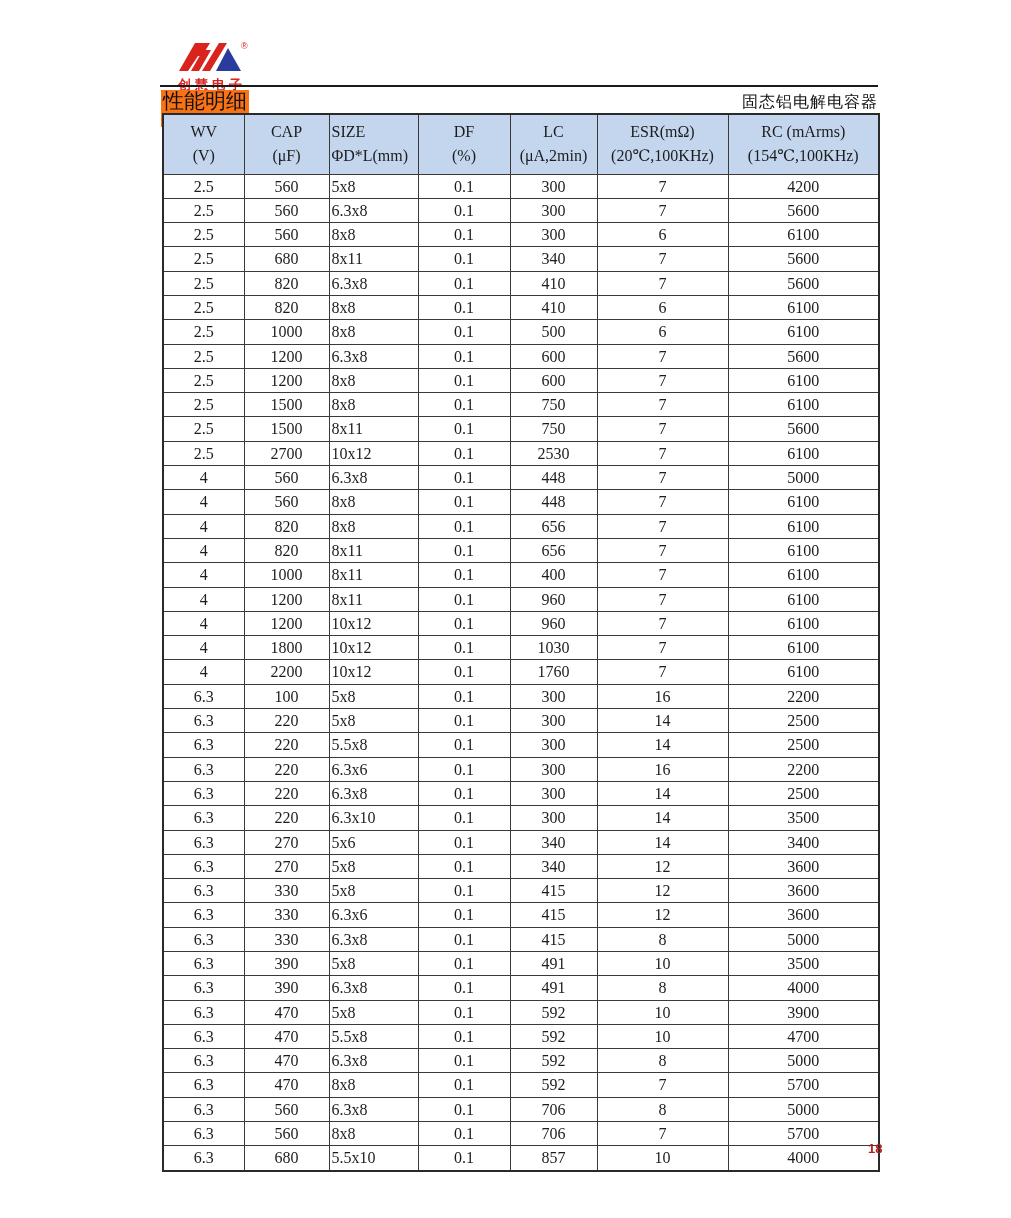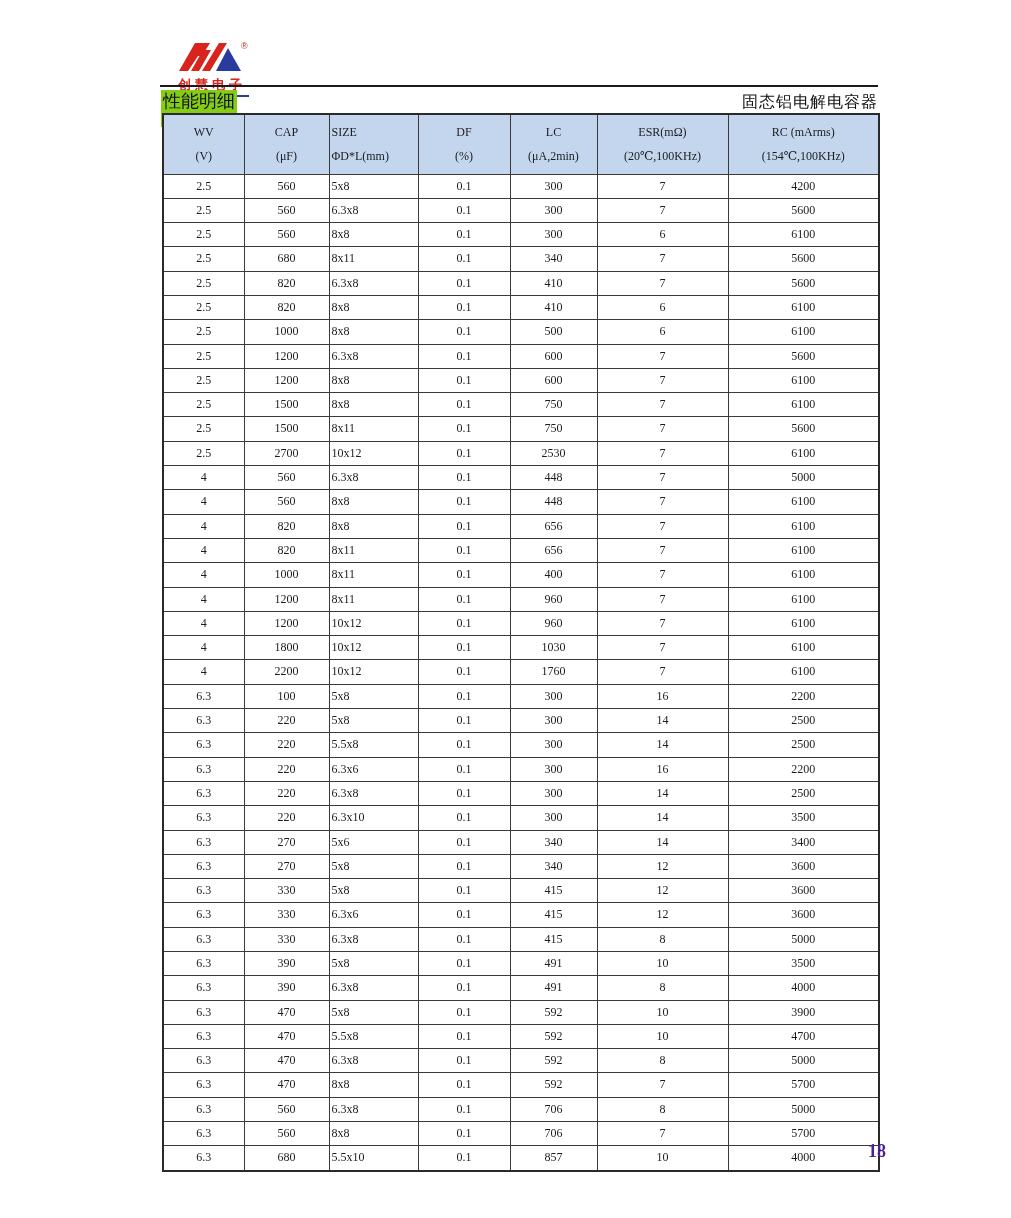--- a/index.html
+++ b/index.html
@@ -33,33 +33,33 @@
   .doc-title {
     position:absolute; top:62px; right:133px;
     font-size:16px; letter-spacing:1px; color:#111;margin-top:30px;
   }
   .header-rule {
     position:absolute; left:160px; top:85px;
     width:718px; height:2px; background:#1a1a1a;
   }
   .section-title {
     position:absolute; left:161px; top:90px;
-    font-size:18px; color:#101010;
-    background:#84cc16;
+    font-size:21px; color:#101010;
+    background:#f97316;
     padding:0 2px 15px 2px;
     line-height:22px;
   }
 
   
   .spec-table {
     position:absolute; left:162px; top:113px;
     width:716px;
     border-collapse:collapse;
     table-layout:fixed;
-    font-size:12px;
+    font-size:16px;
     color:#1c1c1c;
   }
   .spec-table th, .spec-table td {
     border:1px solid #3a3a3a;
     text-align:center;
     vertical-align:middle;
     overflow:hidden;
     white-space:nowrap;
   }
   .spec-table { border:2px solid #2a2a2a; }
@@ -69,22 +69,22 @@
     height:60px;
     padding:4px 2px;
   }
   .spec-table thead .h-line { display:block; line-height:24px; }
   .spec-table tbody td { height:23.3px; line-height:23.3px; padding:0 2px; }
   .spec-table th.left, .spec-table td.left { text-align:left; }
 
   
   .page-number {
     position:absolute; left:868px; top:1141px;
-    font-family:Liberation Serif, serif;
-    font-size:18px; font-weight:600; color:#4c1d95;
+    font-family:Liberation Sans, sans-serif;
+    font-size:13px; font-weight:600; color:#b91c1c;
   }
 </style>
 </head>
 <body>
 
 <div class="page">
 
   <div class="logo">
     <svg class="logo-mark" width="74" height="34" viewBox="0 0 74 34" xmlns="http://www.w3.org/2000/svg">
       <polygon points="4,31 20,3 35,3 27,16 17,16 23,16 13,31" fill="#d9231d"></polygon>

